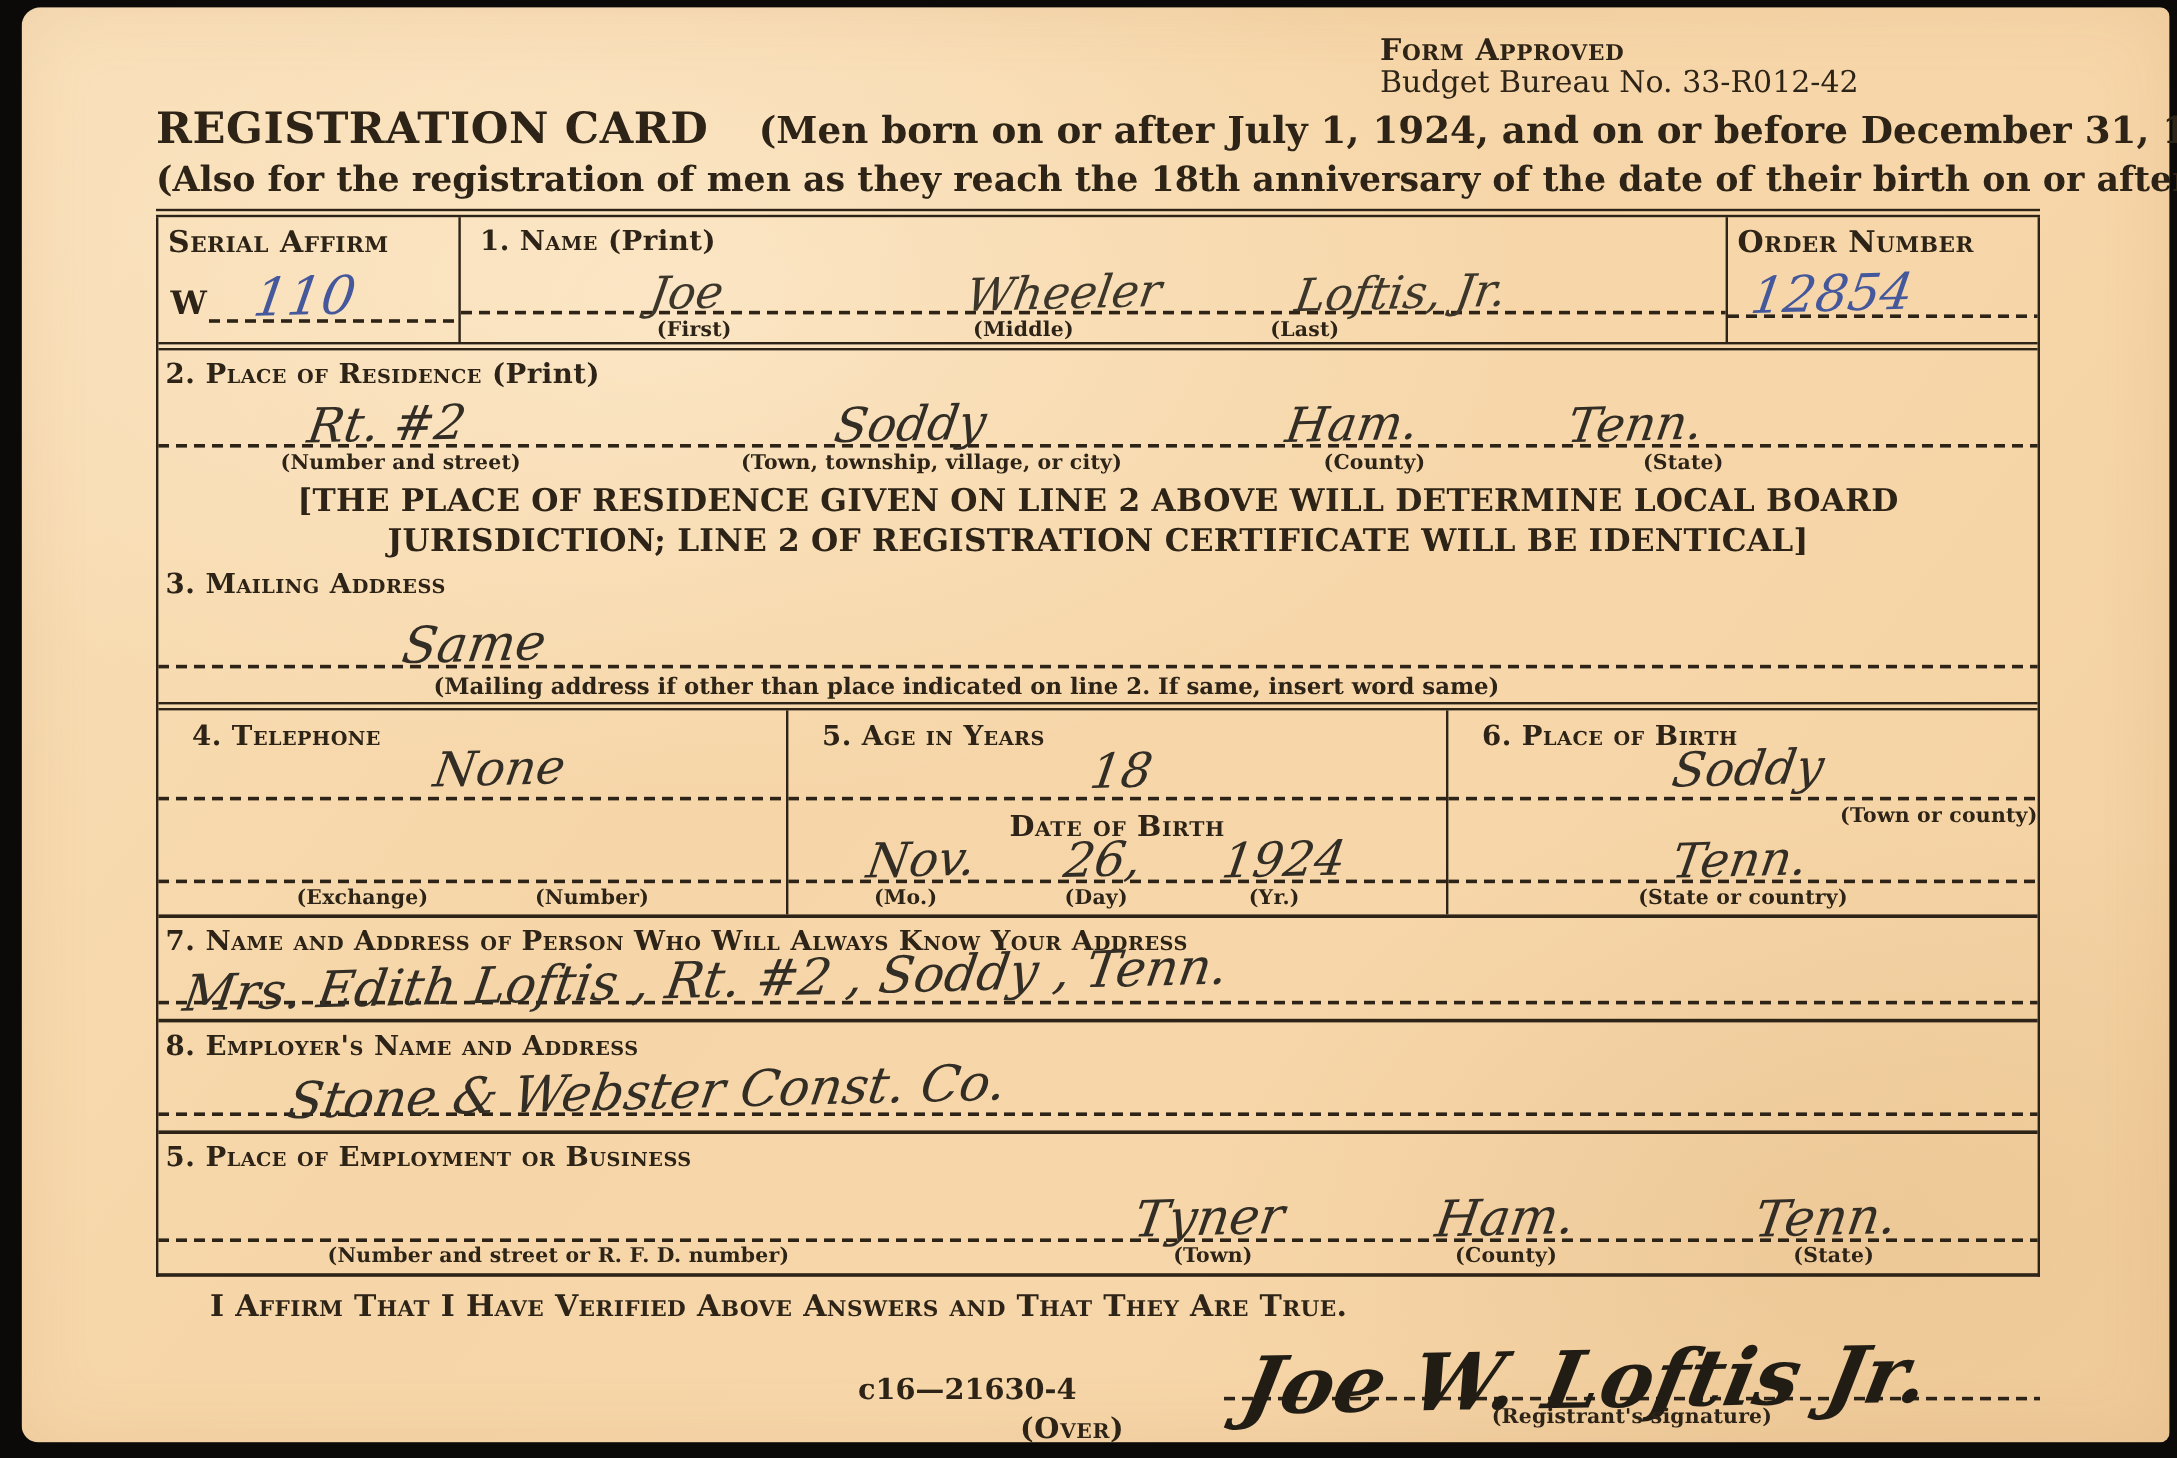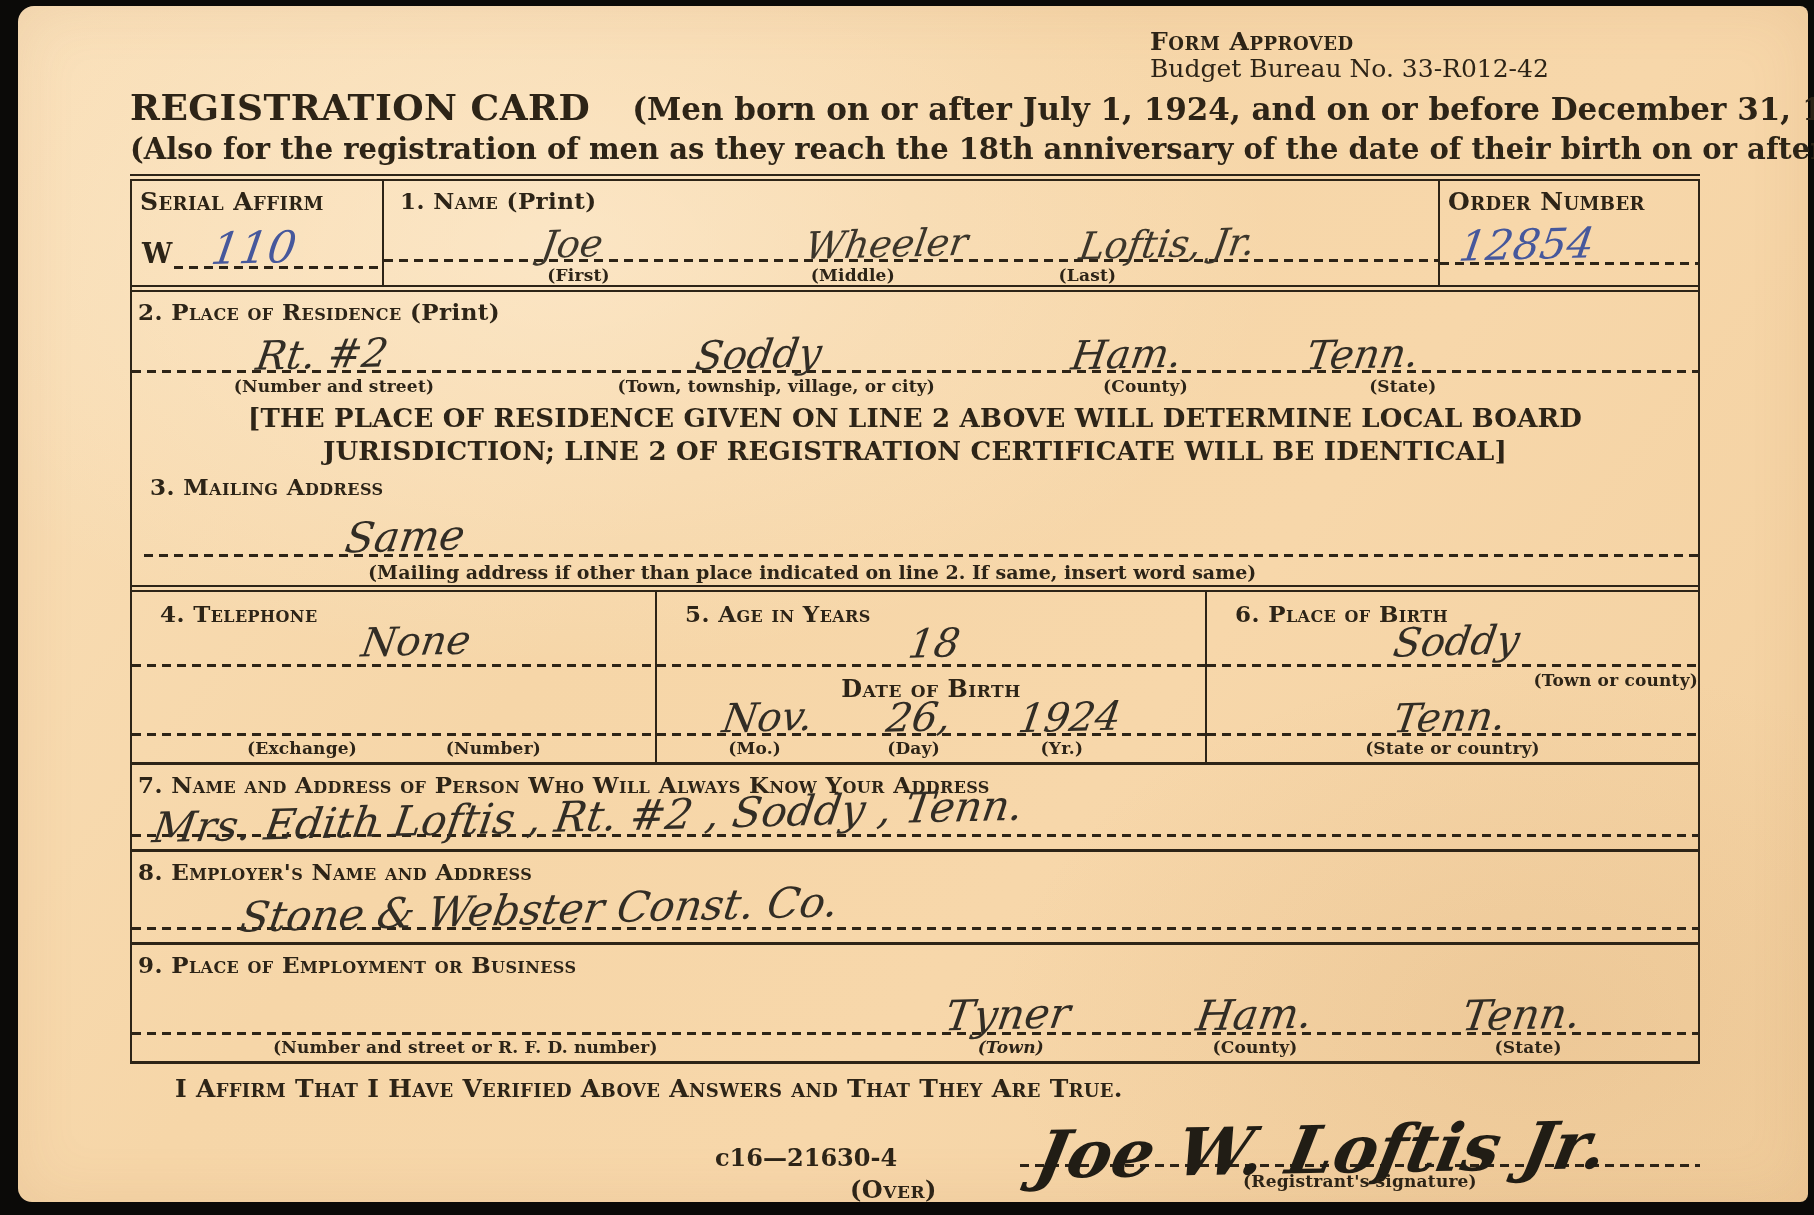--- a/index.html
+++ b/index.html
@@ -142,21 +142,21 @@
         <span class="sub abs" style="left:31%;bottom:0;">(Town, township, village, or city)</span>
         <span class="sub abs" style="left:62%;bottom:0;">(County)</span>
         <span class="sub abs" style="left:79%;bottom:0;">(State)</span>
       </div>
 
       <div class="juris">
         <div>[THE PLACE OF RESIDENCE GIVEN ON LINE 2 ABOVE WILL DETERMINE LOCAL BOARD</div>
         <div>JURISDICTION; LINE 2 OF REGISTRATION CERTIFICATE WILL BE IDENTICAL]</div>
       </div>
 
-      <div class="cell" style="height:118px;margin-left:12px;">
+      <div class="cell" style="height:118px;">
         <div class="lbl sc rowlbl">3. Mailing Address</div>
         <div class="dash" style="bottom:28px;"></div>
         <span class="hw pen abs" style="left:13%;bottom:24px;font-size:42px;">Same</span>
         <div class="mailnote abs" style="left:0;right:14%;bottom:2px;">(Mailing address if other than place indicated on line 2.  If same, insert word same)</div>
       </div>
 
       <div class="dblrule"></div>
 
       <div class="rowC">
         <div class="cell telCell">
@@ -203,27 +203,27 @@
 
       <div class="cell" style="height:90px;">
         <div class="lbl sc rowlbl">8. Employer's Name and Address</div>
         <div class="dash" style="bottom:12px;"></div>
         <span class="hw pen abs" style="left:7%;bottom:8px;font-size:42px;">Stone &amp; Webster Const. Co.</span>
       </div>
 
       <div class="rule"></div>
 
       <div class="cell" style="height:116px;">
-        <div class="lbl sc rowlbl">9. Place of Employment or Business</div>
+        <div class="lbl sc rowlbl">5. Place of Employment or Business</div>
         <div class="dash" style="bottom:26px;"></div>
         <span class="hw pen abs" style="left:52%;bottom:22px;font-size:42px;">Tyner</span>
         <span class="hw pen abs" style="left:68%;bottom:22px;font-size:42px;">Ham.</span>
         <span class="hw pen abs" style="left:85%;bottom:22px;font-size:42px;">Tenn.</span>
         <span class="sub abs" style="left:9%;bottom:4px;">(Number and street or R. F. D. number)</span>
-        <span class="sub abs" style="left:54%;bottom:4px;font-style:italic;">(Town)</span>
+        <span class="sub abs" style="left:54%;bottom:4px;">(Town)</span>
         <span class="sub abs" style="left:69%;bottom:4px;">(County)</span>
         <span class="sub abs" style="left:87%;bottom:4px;">(State)</span>
       </div>
 
     </div>
 
     <div class="affirm sc">I Affirm That I Have Verified Above Answers and That They Are True.</div>
 
     <div class="footer">
       <div class="printcode">c16—21630-4</div>

